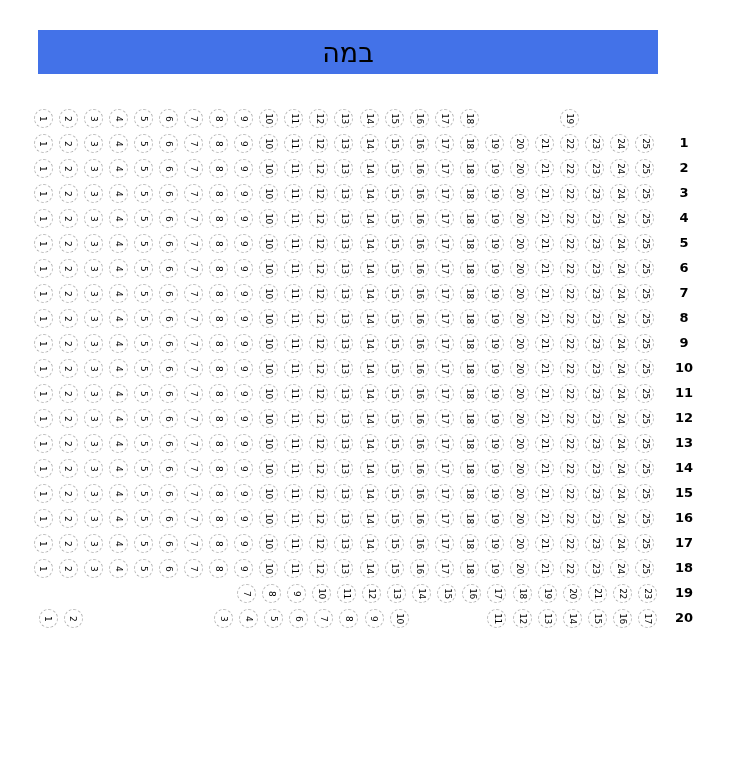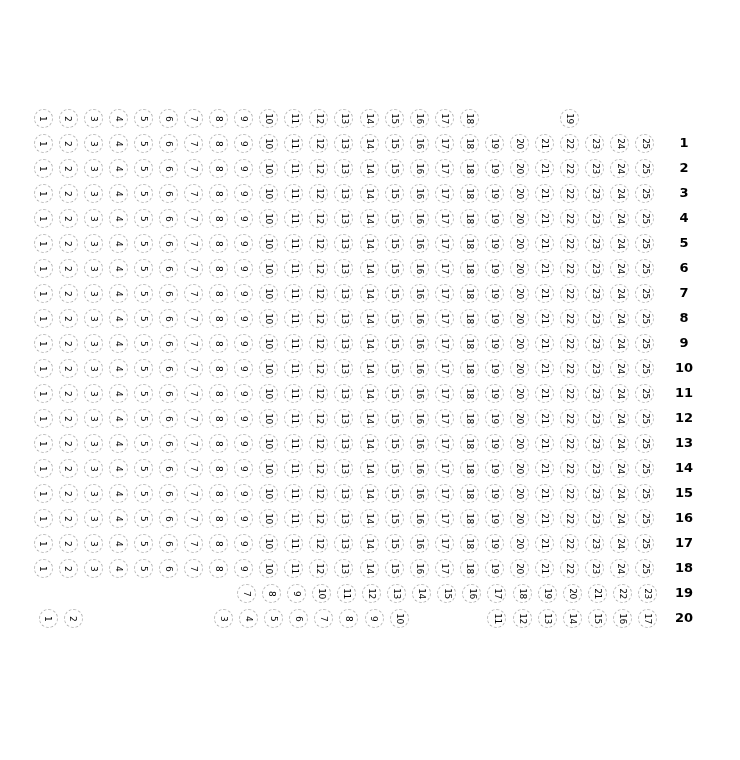--- a/index.html
+++ b/index.html
@@ -66,20 +66,23 @@
     font-size: 13px;
     font-weight: bold;
     line-height: 16px;
     color: #000000;
   }
 </style>
 </head>
 <body>
 
 <div id="screen">
+  <div class="banner" style="background: rgb(67, 114, 232);">
+    <span class="banner-label" style="color: rgb(0, 0, 0);">במה</span>
+  </div>
   <div class="seat-map">
       <div class="seat" style="left: 33.5px; top: 108.5px; border-color: rgb(181, 181, 181); background: rgb(255, 255, 255);">
         <span class="seat-num" style="color: rgb(0, 0, 0);">1</span>
       </div>
       <div class="seat" style="left: 58.58px; top: 108.5px; border-color: rgb(181, 181, 181); background: rgb(255, 255, 255);">
         <span class="seat-num" style="color: rgb(0, 0, 0);">2</span>
       </div>
       <div class="seat" style="left: 83.66px; top: 108.5px; border-color: rgb(181, 181, 181); background: rgb(255, 255, 255);">
         <span class="seat-num" style="color: rgb(0, 0, 0);">3</span>
       </div>

